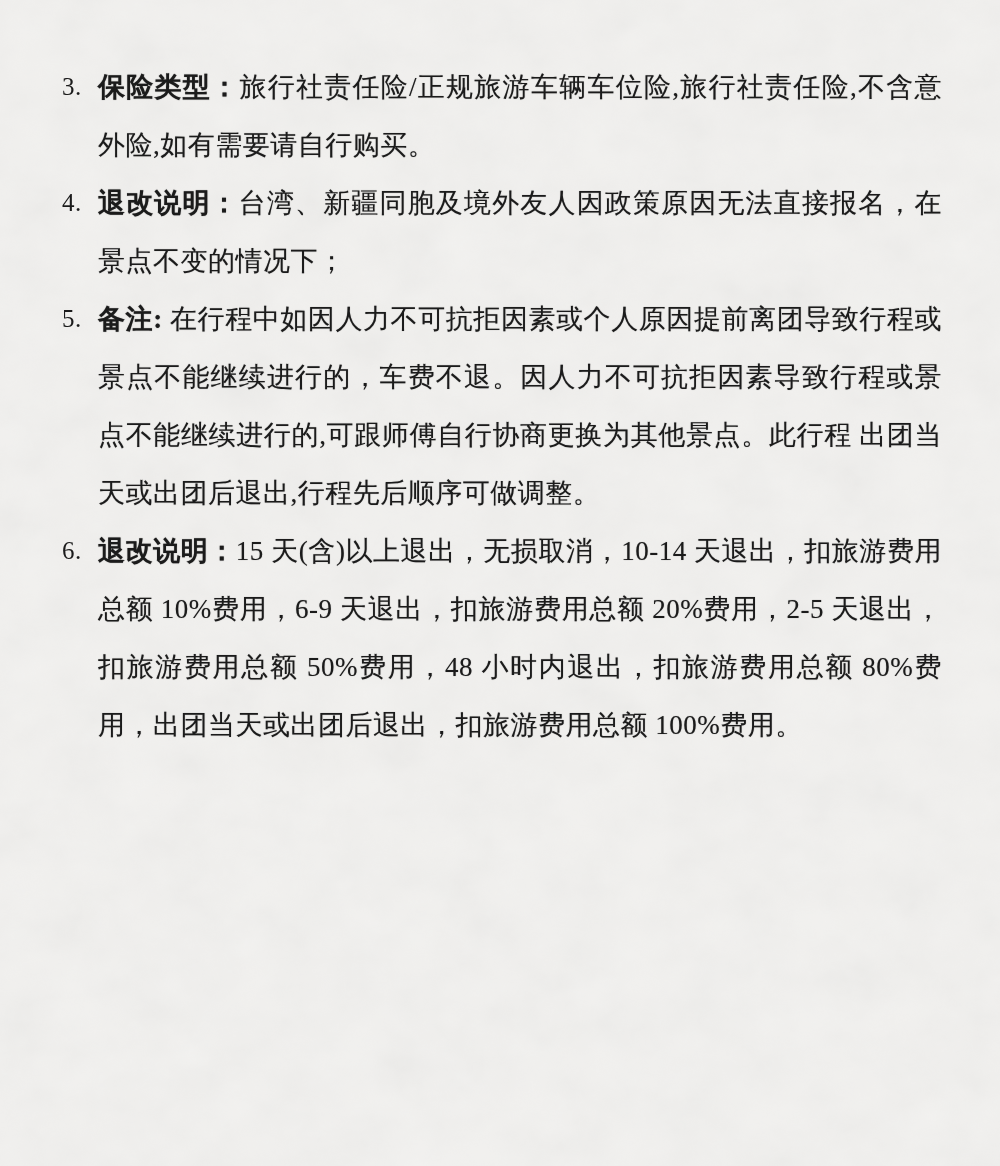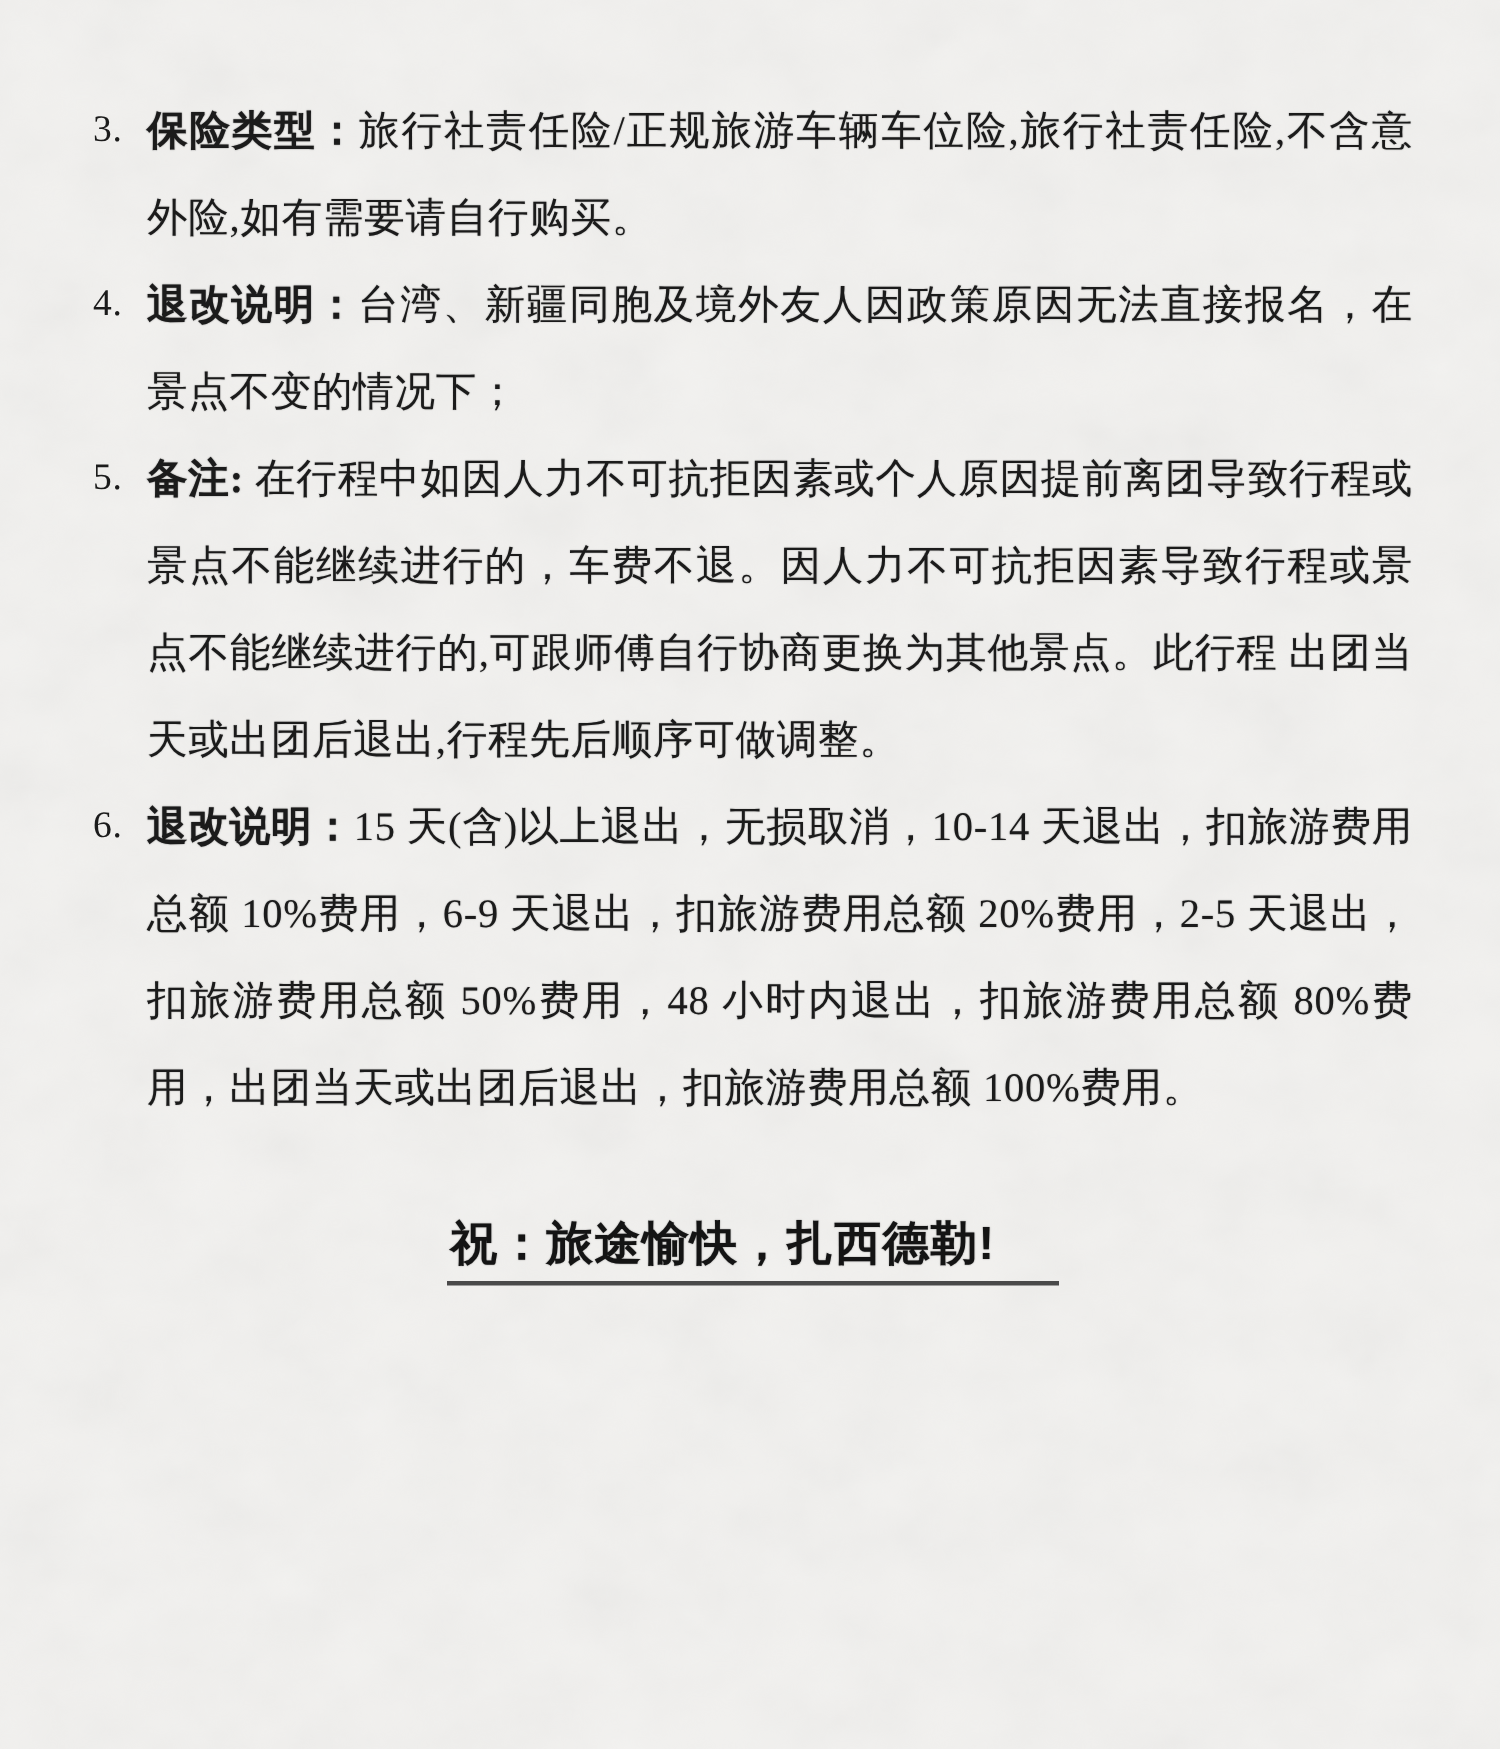--- a/index.html
+++ b/index.html
@@ -117,16 +117,13 @@
 
     <div class="doc-item">
       <span class="num">6.</span>
       <div class="content">
         <span class="label">退改说明：</span><span>15 天(含)以上退出，无损取消，10-14 天退出，扣旅游费用总额 10%费用，6-9 天退出，扣旅游费用总额 20%费用，2-5 天退出，扣旅游费用总额 50%费用，48 小时内退出，扣旅游费用总额 80%费用，出团当天或出团后退出，扣旅游费用总额 100%费用。</span>
       </div>
     </div>
 
   </div>
 
-  <div class="footer-wish">
-    <span class="wish-text">祝：旅途愉快，扎西德勒!</span>
-  </div>
 </div>
 
 </body></html>

